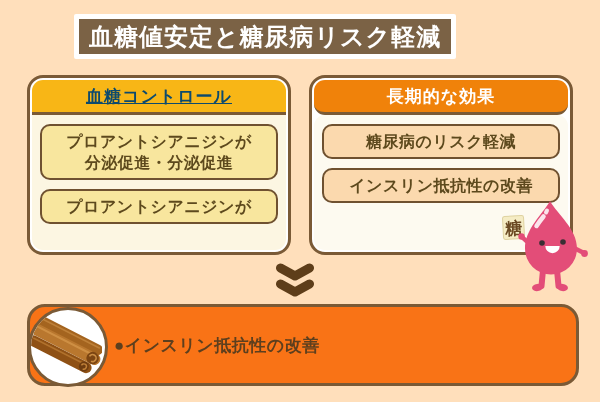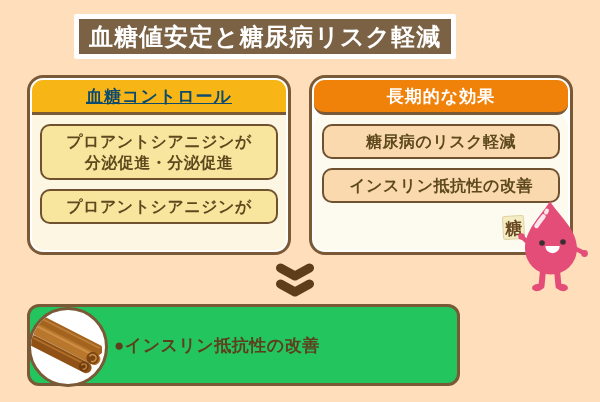--- a/index.html
+++ b/index.html
@@ -24,21 +24,21 @@
   .item-yellow{background:#f8e69e;}
   .item-orange{background:#fbd9ae;}
 
   
   .chevron{position:absolute;left:276px;top:263px;width:38px;height:38px;}
 
   
   .mascot{position:absolute;left:494px;top:196px;width:106px;height:106px;z-index:5;}
 
   
-  .summary{position:absolute;left:27px;top:304px;width:433px;height:82px;box-sizing:border-box;background:#22c55e;border:3px solid #7a5a36;border-radius:12px;}
+  .summary{position:absolute;left:27px;top:304px;width:552px;height:82px;box-sizing:border-box;background:#f97316;border:3px solid #7a5a36;border-radius:18px;}
   .photo-circle{position:absolute;left:-2px;top:0px;width:74px;height:74px;border:3px solid #7a5a36;border-radius:50%;background:#ffffff;overflow:hidden;}
   .bullets{position:absolute;left:84px;top:50%;transform:translateY(-50%);font-size:17px;font-weight:bold;color:#5d3f1e;line-height:31px;white-space:nowrap;letter-spacing:0.5px;}
 </style>
 </head>
 <body>
 
 <div class="stage">
 
   <div class="title-wrap">
     <div class="title-bar">血糖値安定と糖尿病リスク軽減</div>

